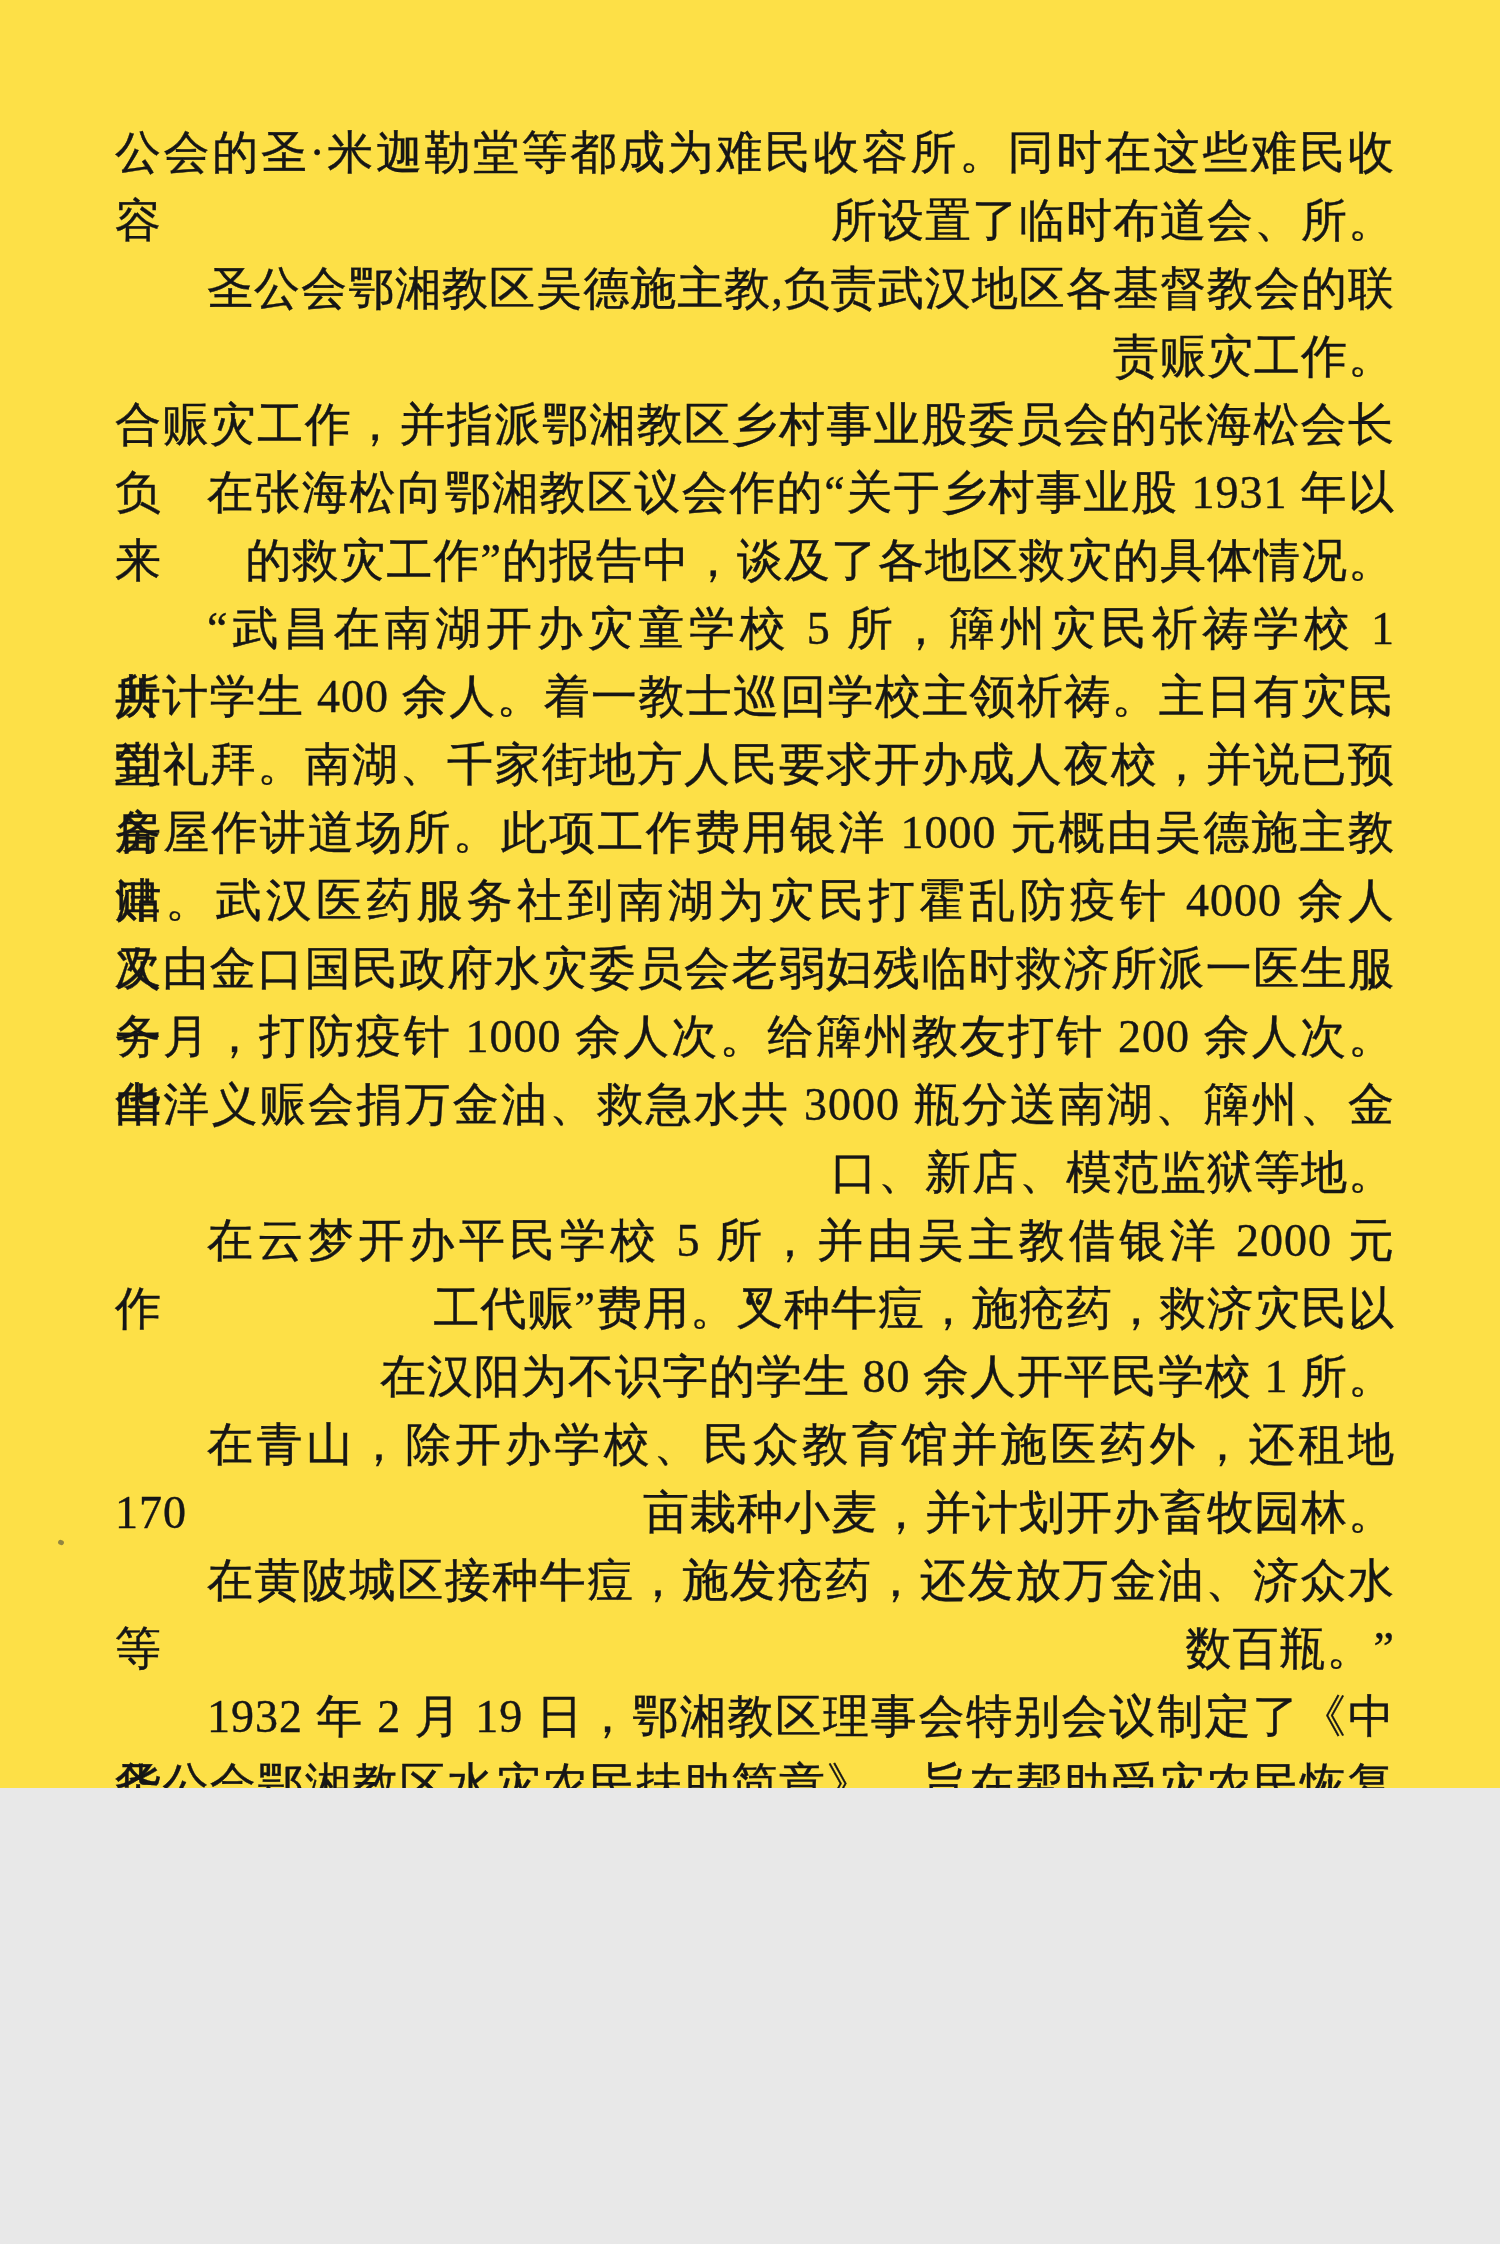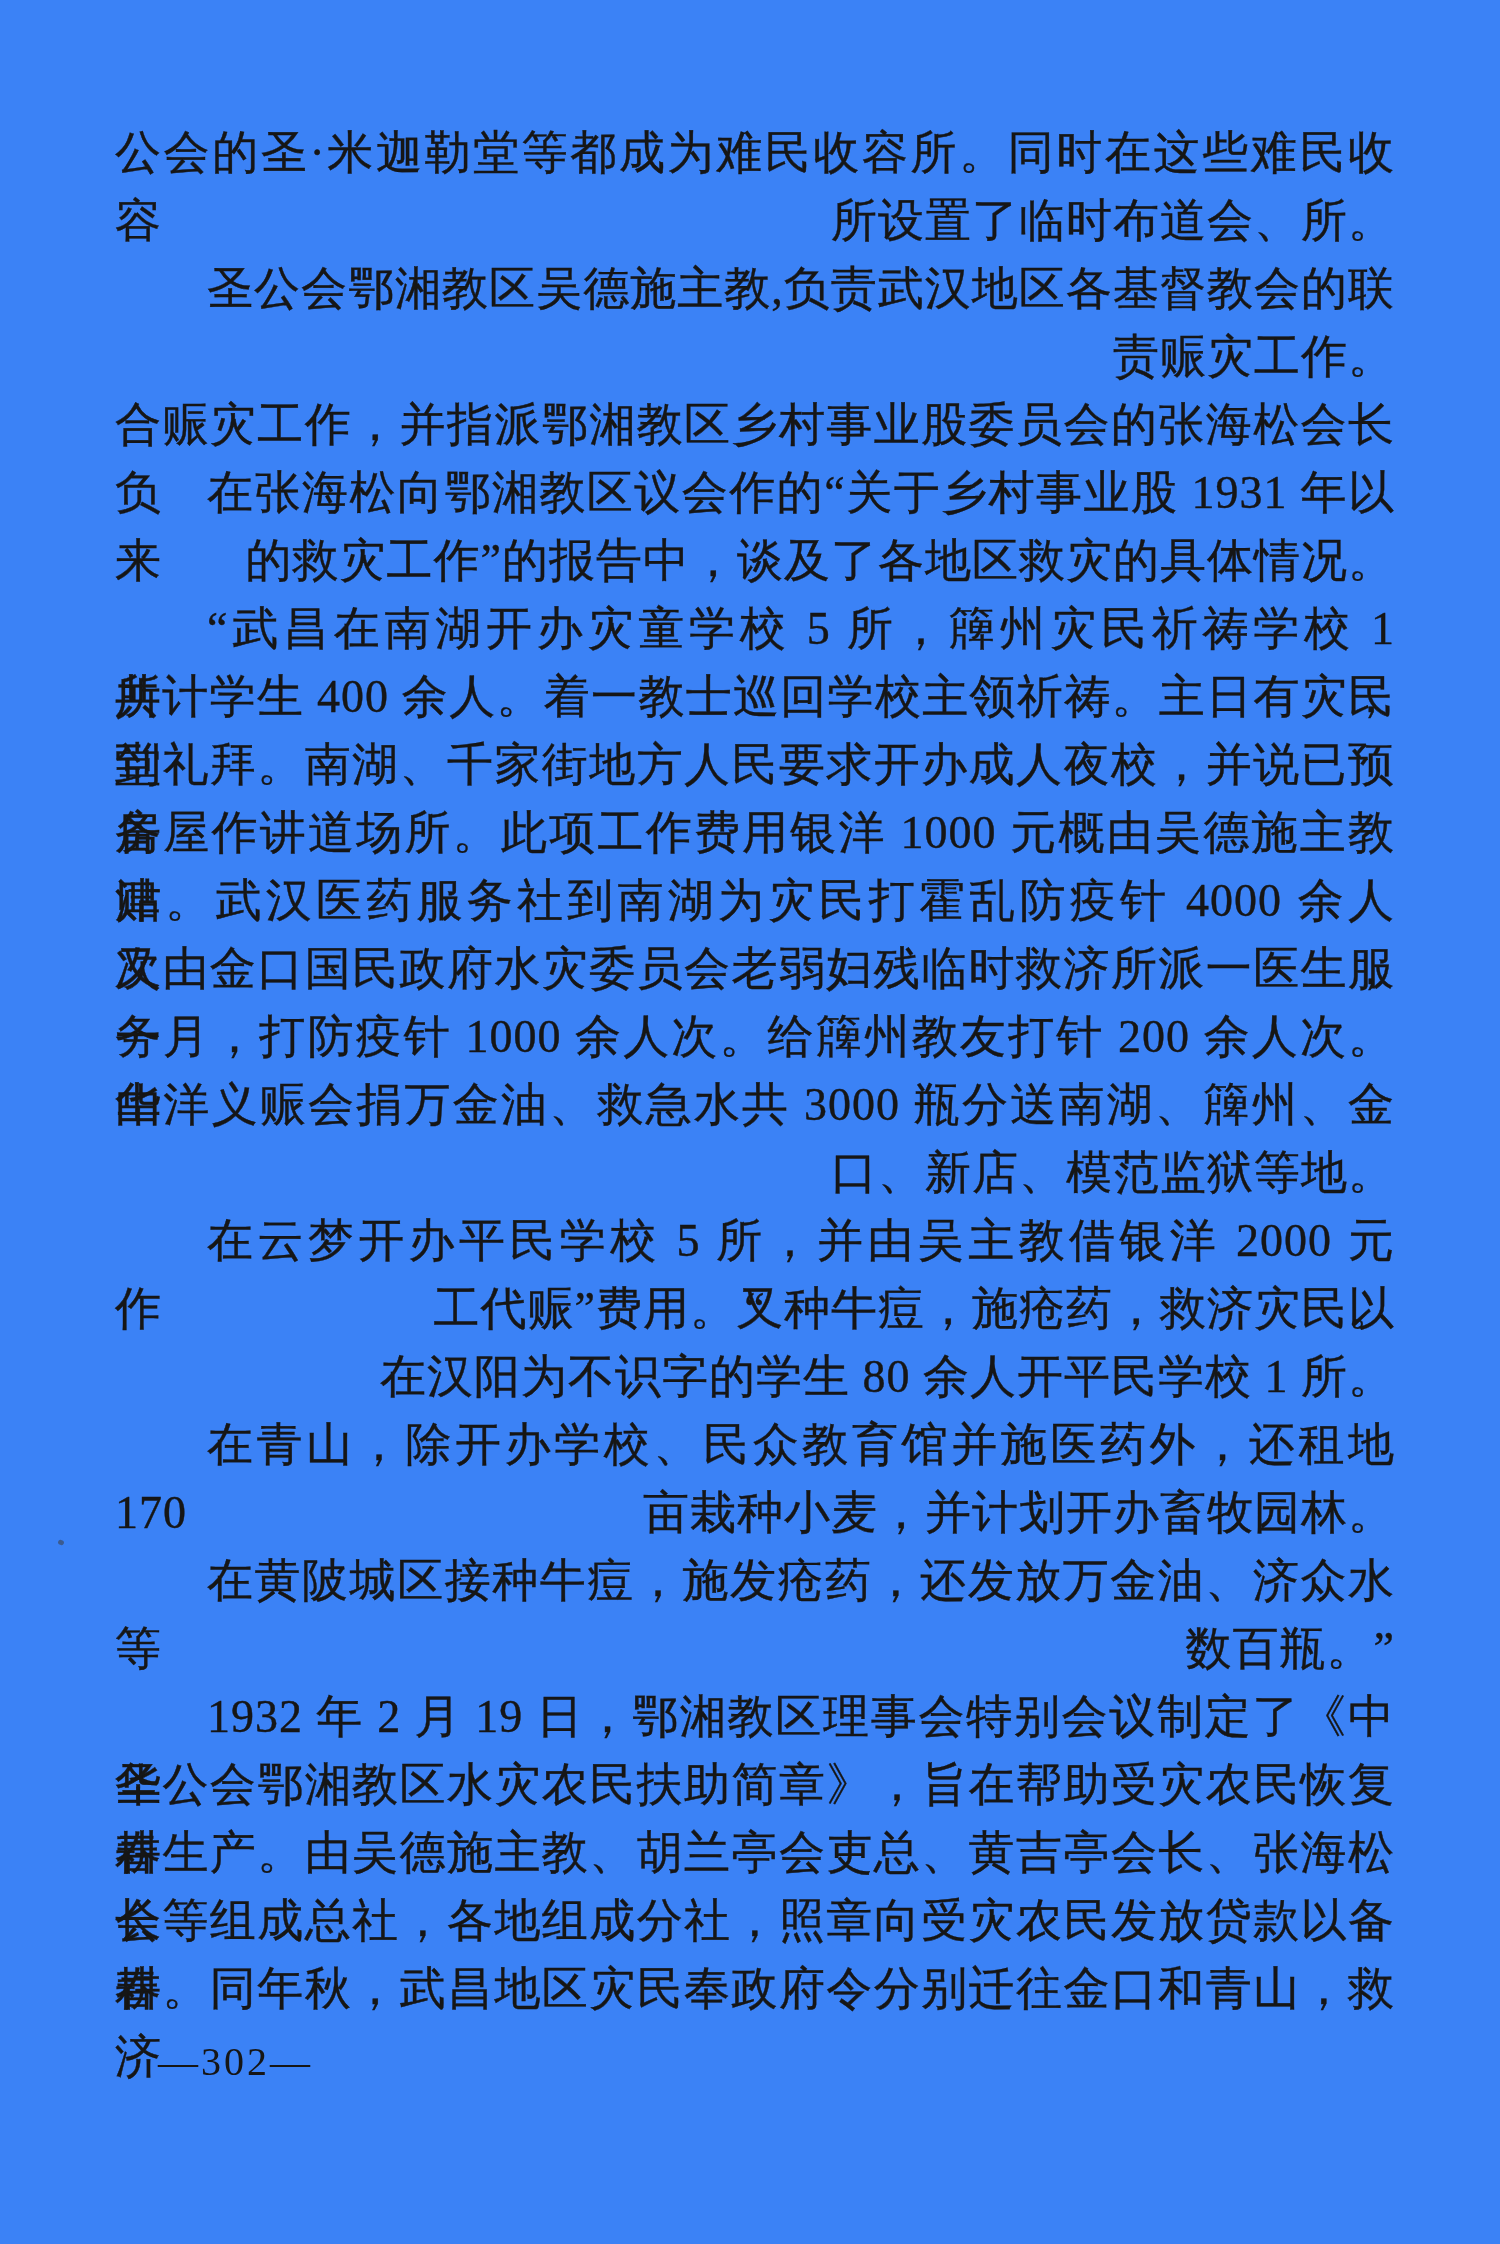--- a/index.html
+++ b/index.html
@@ -3,23 +3,23 @@
 <meta charset="utf-8">
 <style>
   html, body {
     margin: 0;
     padding: 0;
     background: #e8e8e8;
   }
   .page {
     position: relative;
     width: 1500px;
-    height: 2244px;
+    height: 1788px;
     margin: 0 auto;
-    background: #3b82f6;
+    background: #fde047;
     overflow: hidden;
     font-family: "Liberation Serif", "DejaVu Serif", serif;
     color: #161616;
   }
   .text-block {
     position: absolute;
     left: 115px;
     top: 119px;
     width: 1280px;
   }

